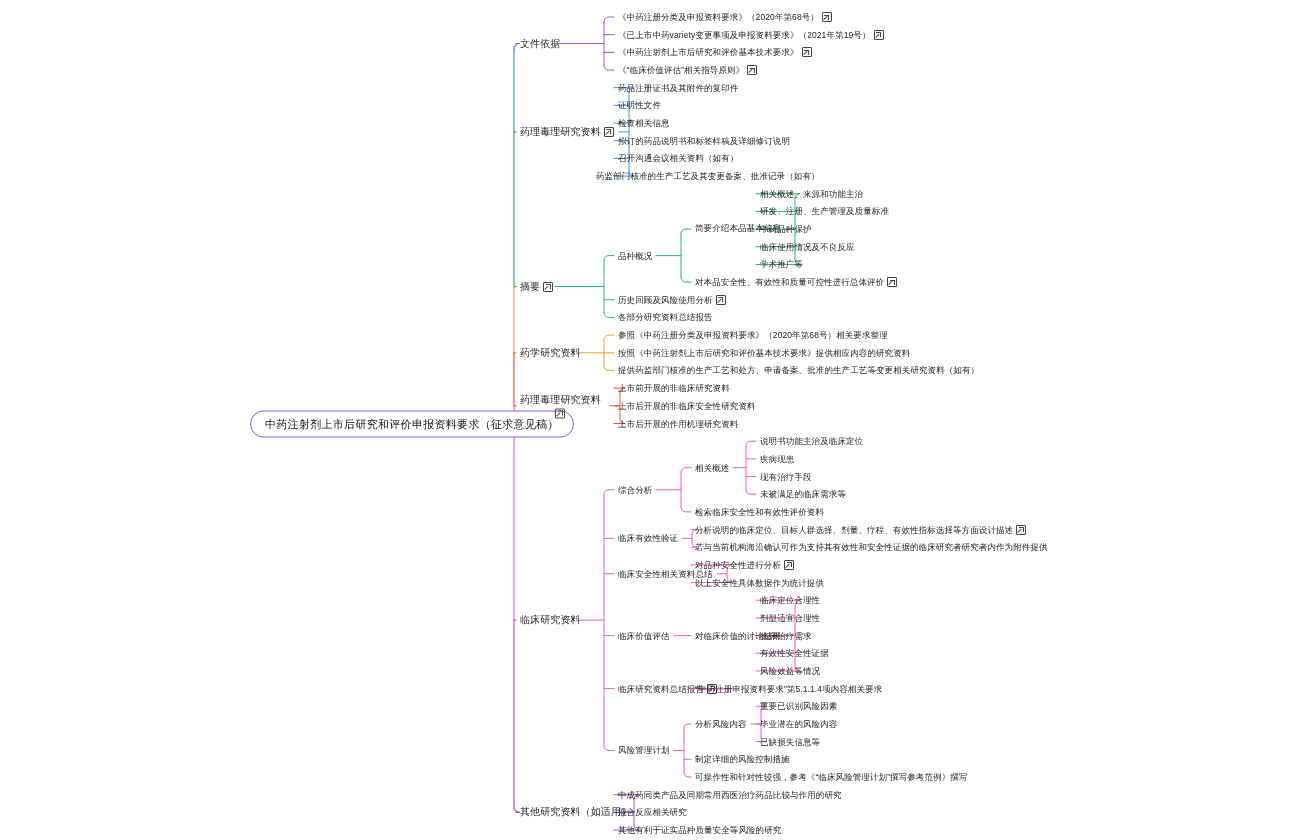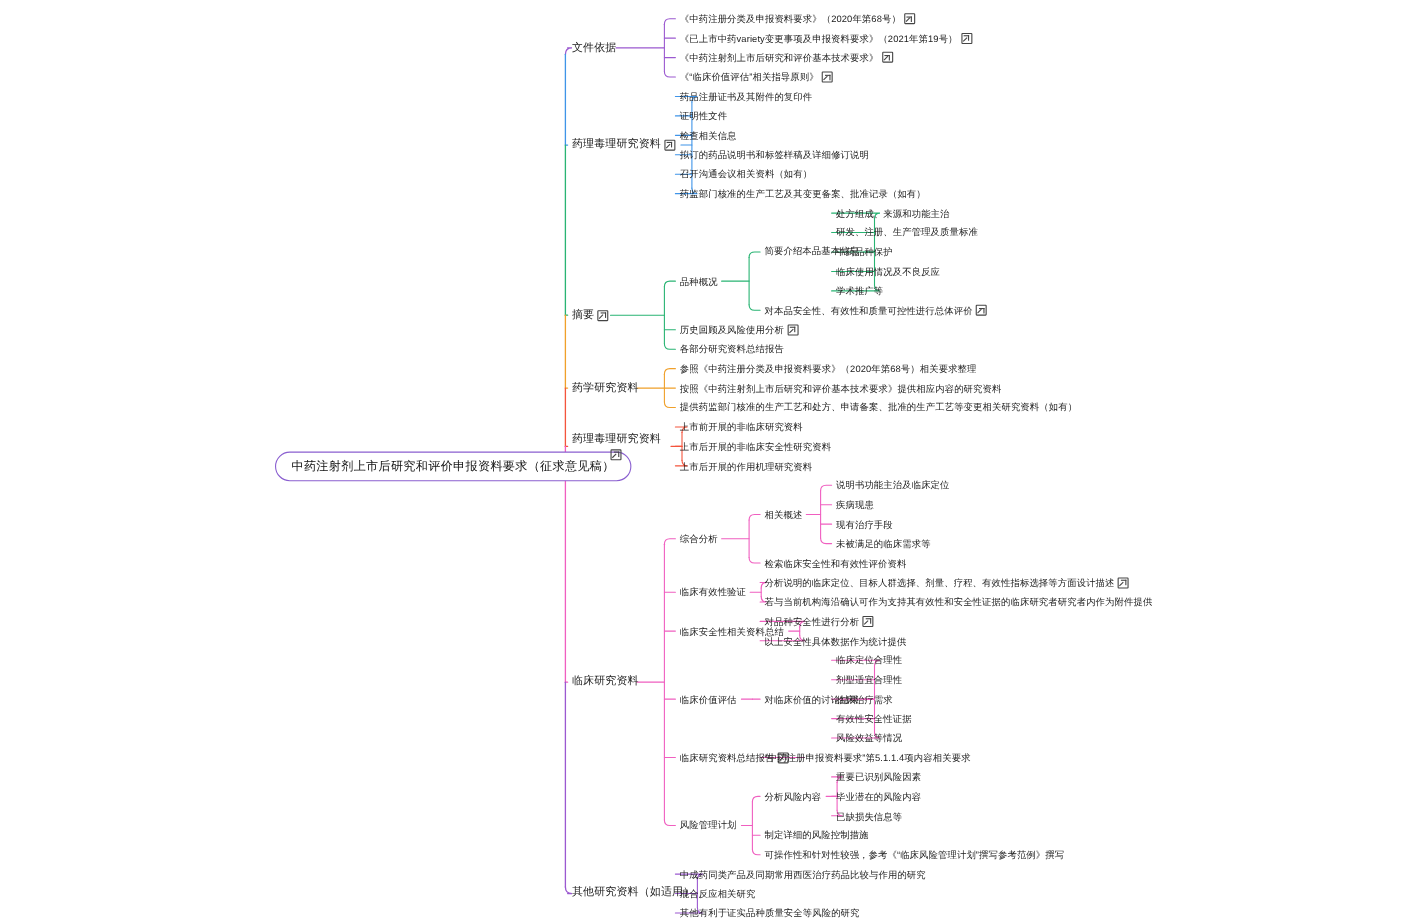--- a/index.html
+++ b/index.html
@@ -222,35 +222,35 @@
       </div>
       <div class="node" style="left: 618px; top: 123.043px;">
         <span>检查相关信息</span>
       </div>
       <div class="node" style="left: 618px; top: 140.717px;">
         <span>拟订的药品说明书和标签样稿及详细修订说明</span>
       </div>
       <div class="node" style="left: 618px; top: 158.391px;">
         <span>召开沟通会议相关资料（如有）</span>
       </div>
-      <div class="node" style="left: 618px; top: 176.065px;">
+      <div class="node" style="left: 596px; top: 176.065px;">
         <span>药监部门核准的生产工艺及其变更备案、批准记录（如有）</span>
       </div>
       <div class="node lvl1" style="left: 520px; top: 286.527px;">
         <span>摘要</span>
         <span class="note-icon"></span>
       </div>
       <div class="node" style="left: 618px; top: 255.598px;">
         <span>品种概况</span>
       </div>
       <div class="node" style="left: 695px; top: 228px;">
         <span>简要介绍本品基本信息</span>
       </div>
       <div class="node" style="left: 760px; top: 193.739px;">
-        <span>处方组成、来源和功能主治</span>
+        <span>相关概述、来源和功能主治</span>
       </div>
       <div class="node" style="left: 760px; top: 211.413px;">
         <span>研发、注册、生产管理及质量标准</span>
       </div>
       <div class="node" style="left: 760px; top: 229.087px;">
         <span>中药品种保护</span>
       </div>
       <div class="node" style="left: 760px; top: 246.761px;">
         <span>临床使用情况及不良反应</span>
       </div>

